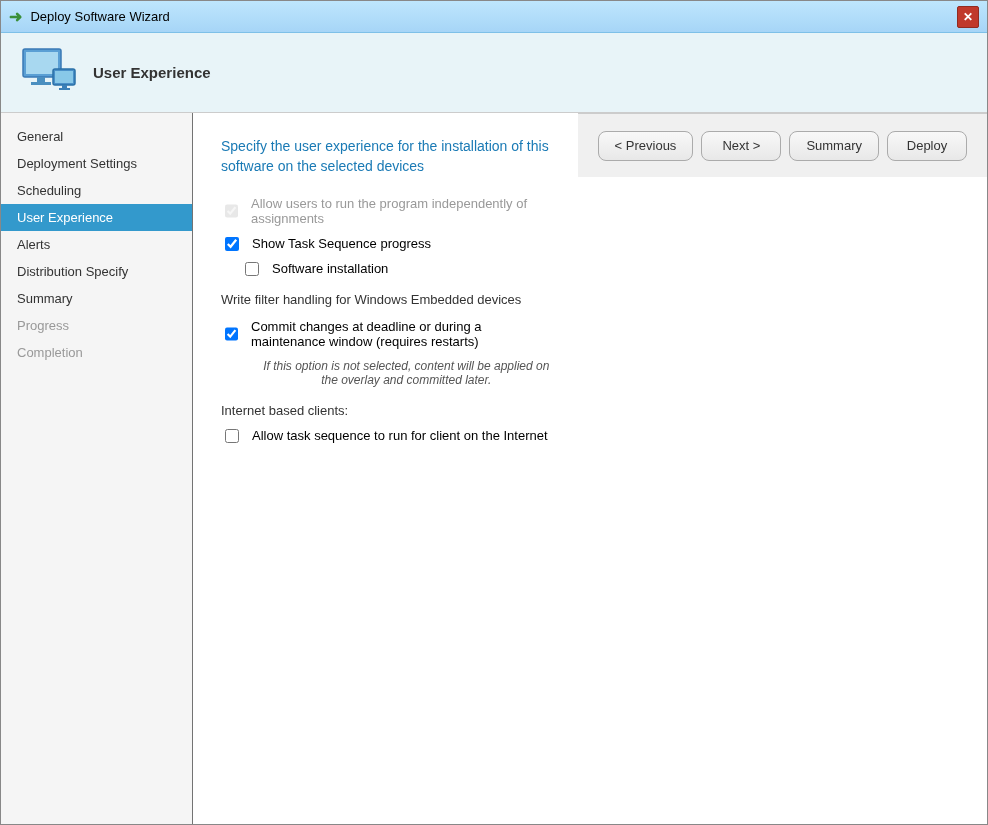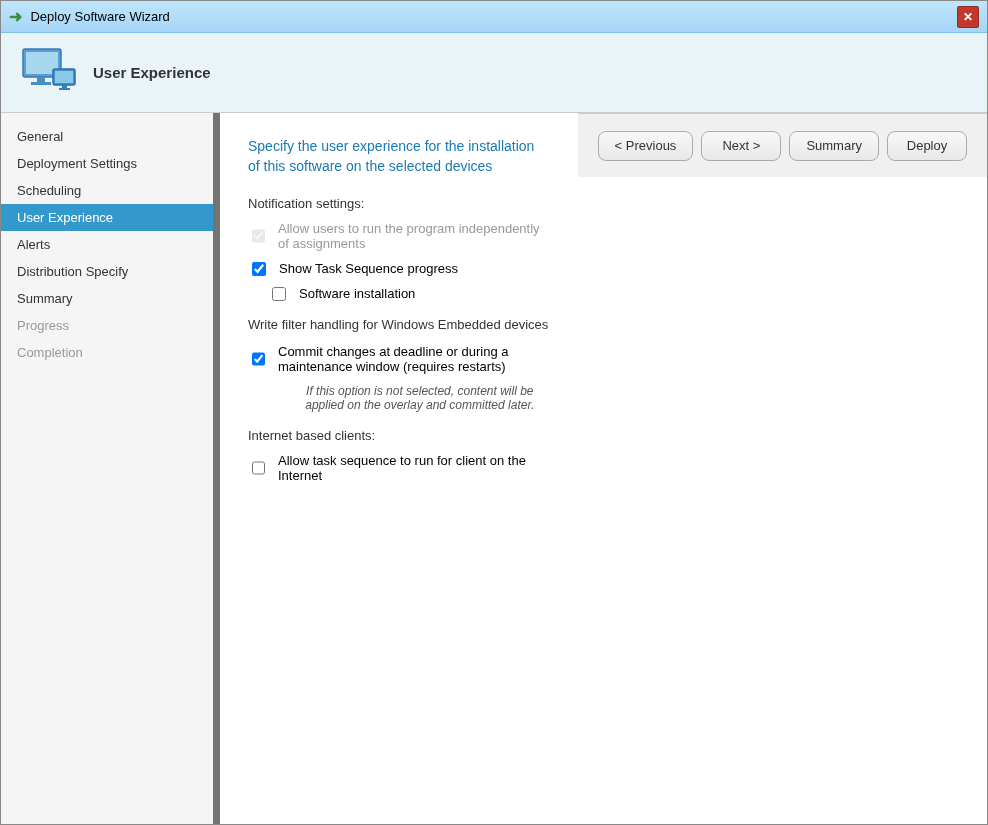--- a/index.html
+++ b/index.html
@@ -81,23 +81,23 @@
       font-size: 15px;
       color: #333;
       font-weight: 600;
     }
     .main-content {
       display: flex;
       flex: 1;
       overflow: hidden;
     }
     .sidebar {
-      width: 219px;
+      width: 192px;
       background: #f5f5f5;
-      border-right: 7px solid #737373;
+      border-right: 1px solid #737373;
       padding: 10px 0;
       flex-shrink: 0;
     }
     .sidebar-item {
       padding: 6px 16px;
       cursor: pointer;
       color: #333;
       font-size: 13px;
     }
     .sidebar-item.active {
@@ -249,21 +249,20 @@
       <div class="sidebar-item indent">Distribution Specify</div>
       <div class="sidebar-item">Summary</div>
       <div class="sidebar-item disabled">Progress</div>
       <div class="sidebar-item disabled">Completion</div>
     </div>
 
     <div class="content-area">
       <div class="content-body">
         <div class="content-title">Specify the user experience for the installation of this software on the selected devices</div>
 
-        <div class="section-label">Notification settings:</div>
 
         <div class="checkbox-row disabled">
           <input type="checkbox" id="cb-allow-users" checked="" disabled="" style="">
           <label for="cb-allow-users">Allow users to run the program independently of assignments</label>
         </div>
 
         <div class="checkbox-row">
           <input type="checkbox" id="cb-show-progress" checked="" style="">
           <label for="cb-show-progress">Show Task Sequence progress</label>
         </div>

